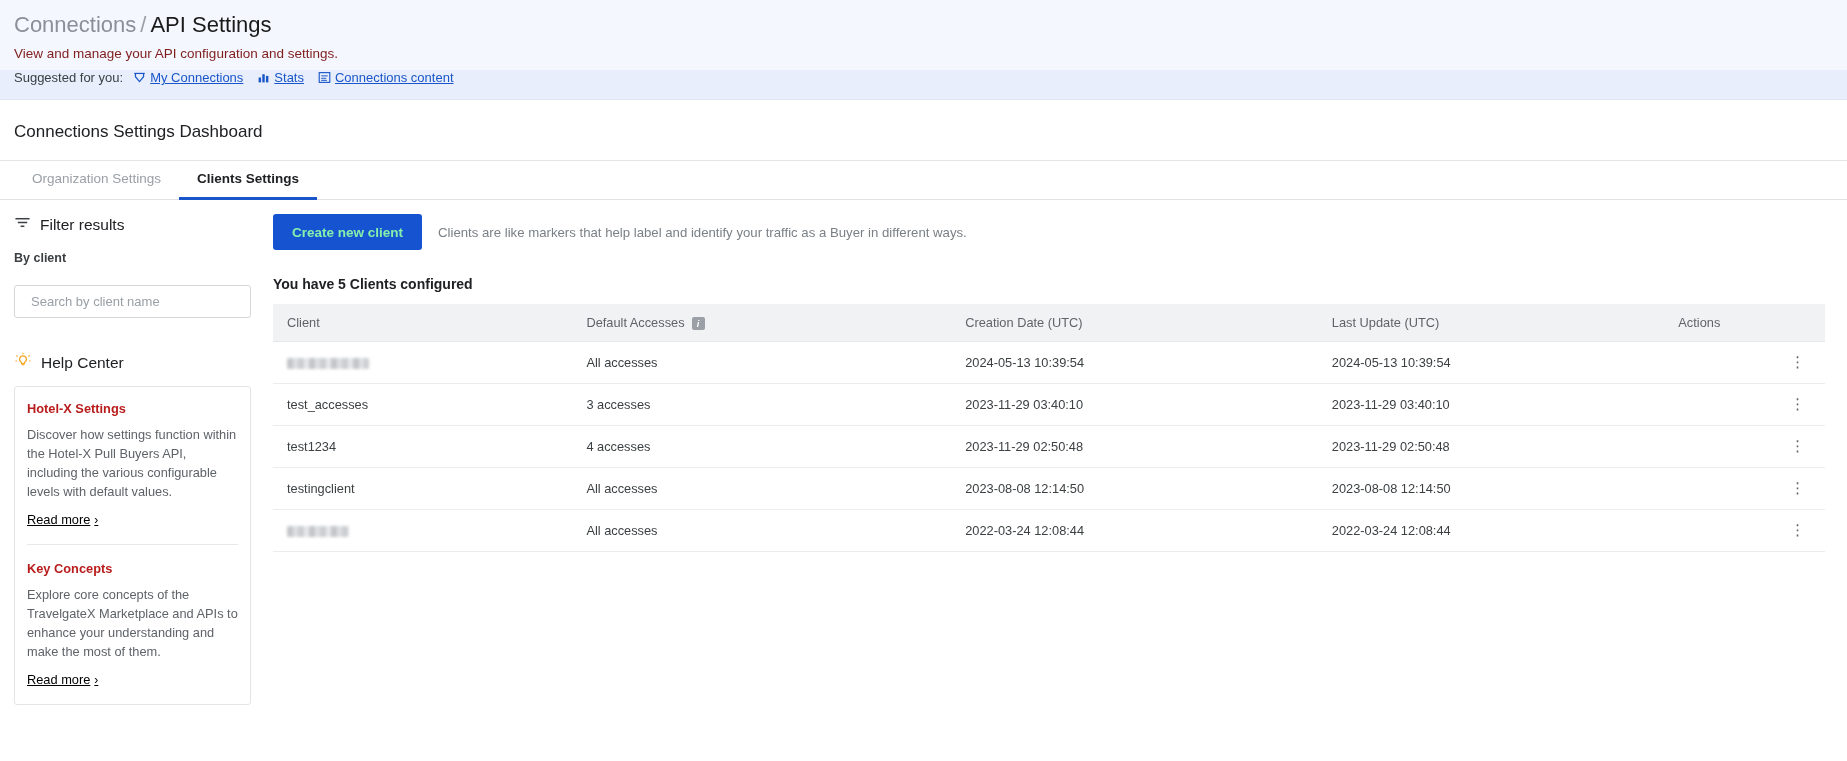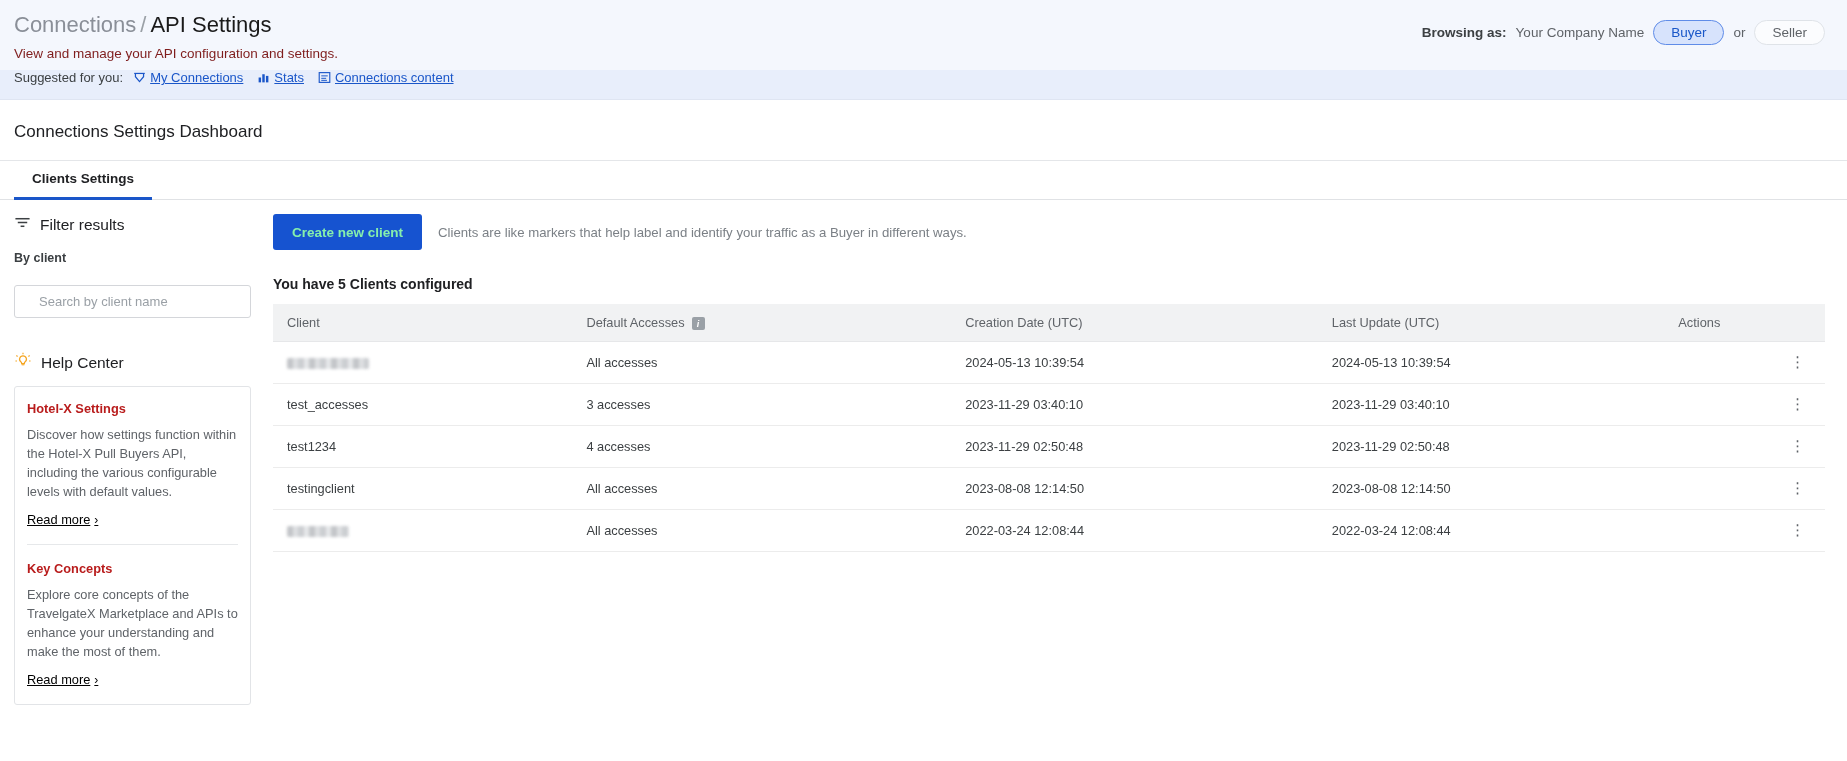--- a/index.html
+++ b/index.html
@@ -139,21 +139,21 @@
     font-size: 12.5px;
     font-weight: bold;
     color: #3c4043;
     margin-bottom: 20px;
   }
   .search-input {
     width: 100%;
     height: 33px;
     border: 1px solid #d4d6da;
     border-radius: 3px;
-    padding: 0 24px;
+    padding: 0 16px;
     font-size: 13px;
     color: #3c4043;
     font-family: "Liberation Sans", sans-serif;
     background: #fff;
   }
   .search-input::placeholder { color: #9aa0a6; }
   .help-head {
     display: flex;
     align-items: center;
     gap: 9px;
@@ -283,27 +283,20 @@
 </style>
 </head>
 <body>
 
 <div class="top-header">
   <div class="breadcrumb">
     <span class="bc-parent">Connections</span><span class="bc-sep">/</span><span class="bc-current">API Settings</span>
   </div>
   <div class="subtitle">View and manage your API configuration and settings.</div>
 
-  <div class="browsing-wrap">
-    <span class="browsing-label">Browsing as:</span>
-    <span class="browsing-company">Your Company Name</span>
-    <span class="pill pill-active">Buyer</span>
-    <span class="or-text">or</span>
-    <span class="pill pill-inactive">Seller</span>
-  </div>
 </div>
 
 <div class="suggested-bar">
   <span class="sug-label">Suggested for you:</span>
 
   <span class="sug-link">
     <span class="sug-ico">
       <svg viewBox="0 0 16 16" width="13" height="13">
           <path d="M3 3v4l5 6 5-6V3" fill="none" stroke="#1a56c9" stroke-width="1.5"></path>
           <line x1="1.5" y1="3" x2="14.5" y2="3" stroke="#1a56c9" stroke-width="1.5"></line>
@@ -332,20 +325,21 @@
           <line x1="4" y1="11.5" x2="11" y2="11.5" stroke="#1a56c9" stroke-width="1.2"></line>
         </svg>
     </span>
     <span>Connections content</span>
   </span>
 </div>
 
 <div class="page-title">Connections Settings Dashboard</div>
 
 <div class="tabs">
+  <div class="tab">Organization Settings</div>
   <div class="tab tab-active">Clients Settings</div>
 </div>
 
 <div class="body-wrap">
 
   <aside class="sidebar">
 
     <div class="side-head">
       <span>
         <svg viewBox="0 0 18 18" width="17" height="17">

